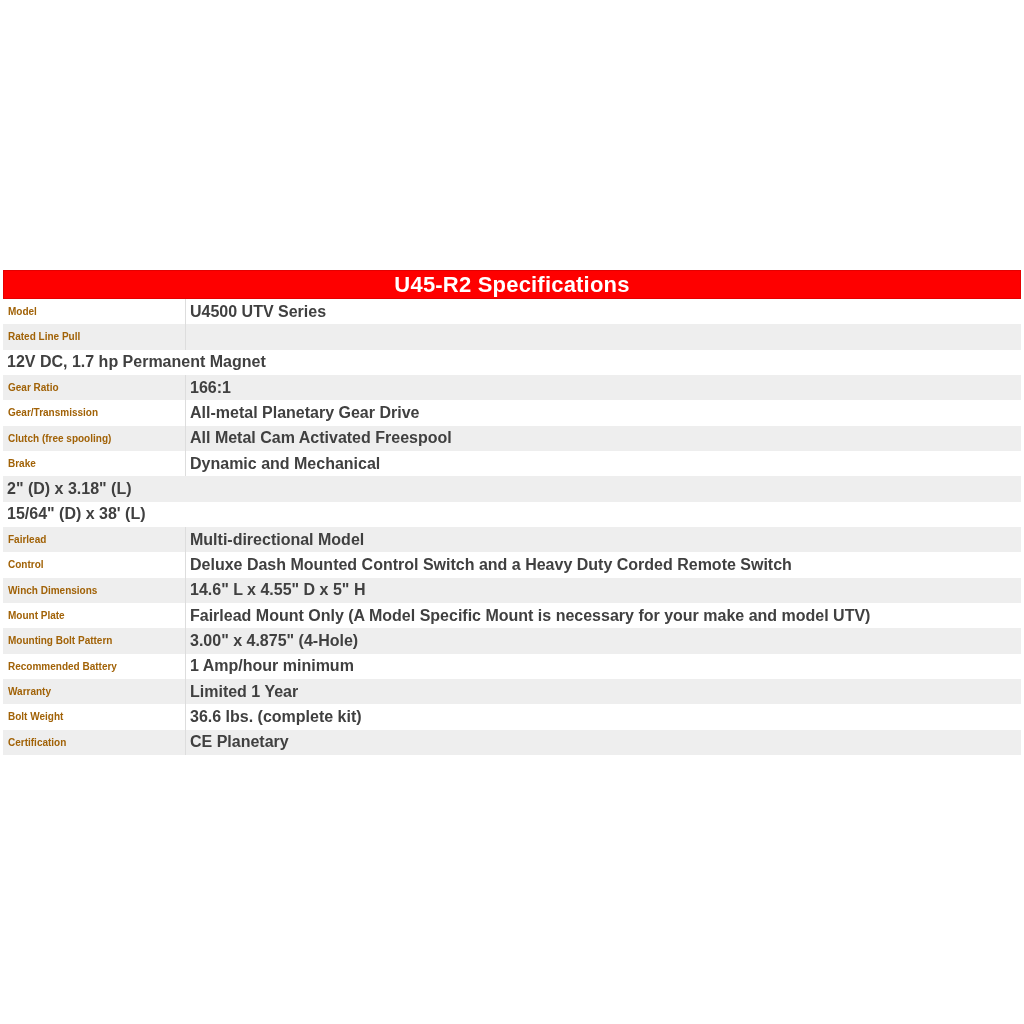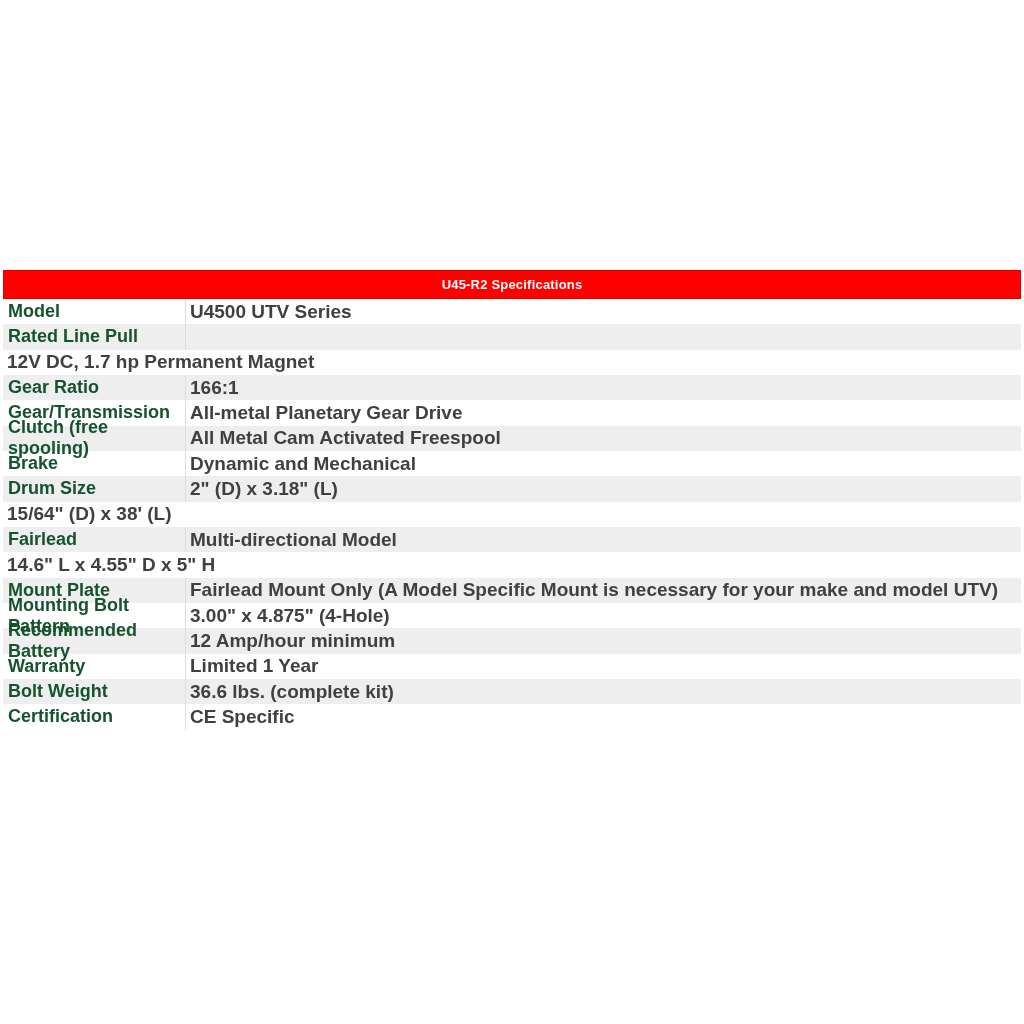--- a/index.html
+++ b/index.html
@@ -22,51 +22,51 @@
     left: 3px;
     right: 3px;
     top: 270px;
   }
   .spec-header {
     height: 29px;
     background: #fe0000;
     border: 1px solid #e40000;
     color: #ffffff;
     font-weight: bold;
-    font-size: 13px;
+    font-size: 22px;
     line-height: 27px;
     text-align: center;
     letter-spacing: 0.2px;
   }
   .spec-row {
     display: flex;
     align-items: stretch;
     height: 25.33px;
     background: #ffffff;
   }
   .spec-row:nth-child(even) {
     background: #eeeeee;
   }
   .spec-label {
     width: 183px;
     flex: 0 0 183px;
     padding-left: 5px;
-    color: #14532d;
+    color: #a16207;
     font-weight: bold;
-    font-size: 18px;
+    font-size: 10px;
     display: flex;
     align-items: center;
     border-right: 1px solid #dddddd;
   }
   .spec-value {
     flex: 1;
     padding-left: 4px;
     color: #404040;
     font-weight: bold;
-    font-size: 19px;
+    font-size: 16px;
     display: flex;
     align-items: center;
     white-space: nowrap;
     overflow: hidden;
   }
 </style>
 </head>
 <body>
 
 <div class="page">
@@ -93,52 +93,56 @@
         </div>
         <div class="spec-row">
           <div class="spec-label">Clutch (free spooling)</div>
           <div class="spec-value">All Metal Cam Activated Freespool</div>
         </div>
         <div class="spec-row">
           <div class="spec-label">Brake</div>
           <div class="spec-value">Dynamic and Mechanical</div>
         </div>
         <div class="spec-row">
-          <div class="spec-label">Drum Size</div>
           <div class="spec-value">2" (D) x 3.18" (L)</div>
         </div>
         <div class="spec-row">
           <div class="spec-value">15/64" (D) x 38' (L)</div>
         </div>
         <div class="spec-row">
           <div class="spec-label">Fairlead</div>
           <div class="spec-value">Multi-directional Model</div>
         </div>
         <div class="spec-row">
+          <div class="spec-label">Control</div>
+          <div class="spec-value">Deluxe Dash Mounted Control Switch and a Heavy Duty Corded Remote Switch</div>
+        </div>
+        <div class="spec-row">
+          <div class="spec-label">Winch Dimensions</div>
           <div class="spec-value">14.6" L x 4.55" D x 5" H</div>
         </div>
         <div class="spec-row">
           <div class="spec-label">Mount Plate</div>
           <div class="spec-value">Fairlead Mount Only (A Model Specific Mount is necessary for your make and model UTV)</div>
         </div>
         <div class="spec-row">
           <div class="spec-label">Mounting Bolt Pattern</div>
           <div class="spec-value">3.00" x 4.875" (4-Hole)</div>
         </div>
         <div class="spec-row">
           <div class="spec-label">Recommended Battery</div>
-          <div class="spec-value">12 Amp/hour minimum</div>
+          <div class="spec-value">1 Amp/hour minimum</div>
         </div>
         <div class="spec-row">
           <div class="spec-label">Warranty</div>
           <div class="spec-value">Limited 1 Year</div>
         </div>
         <div class="spec-row">
           <div class="spec-label">Bolt Weight</div>
           <div class="spec-value">36.6 lbs. (complete kit)</div>
         </div>
         <div class="spec-row">
           <div class="spec-label">Certification</div>
-          <div class="spec-value">CE Specific</div>
+          <div class="spec-value">CE Planetary</div>
         </div>
       </div>
   </div>
 </div>
 
 </body></html>

